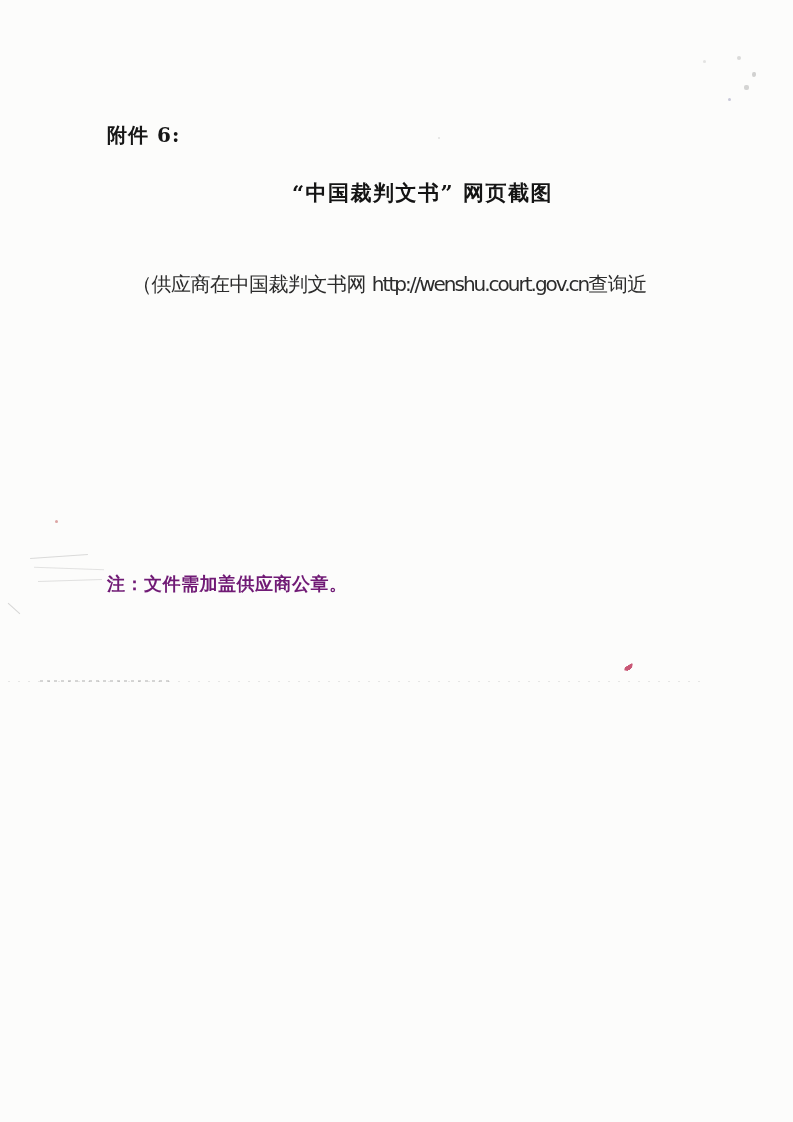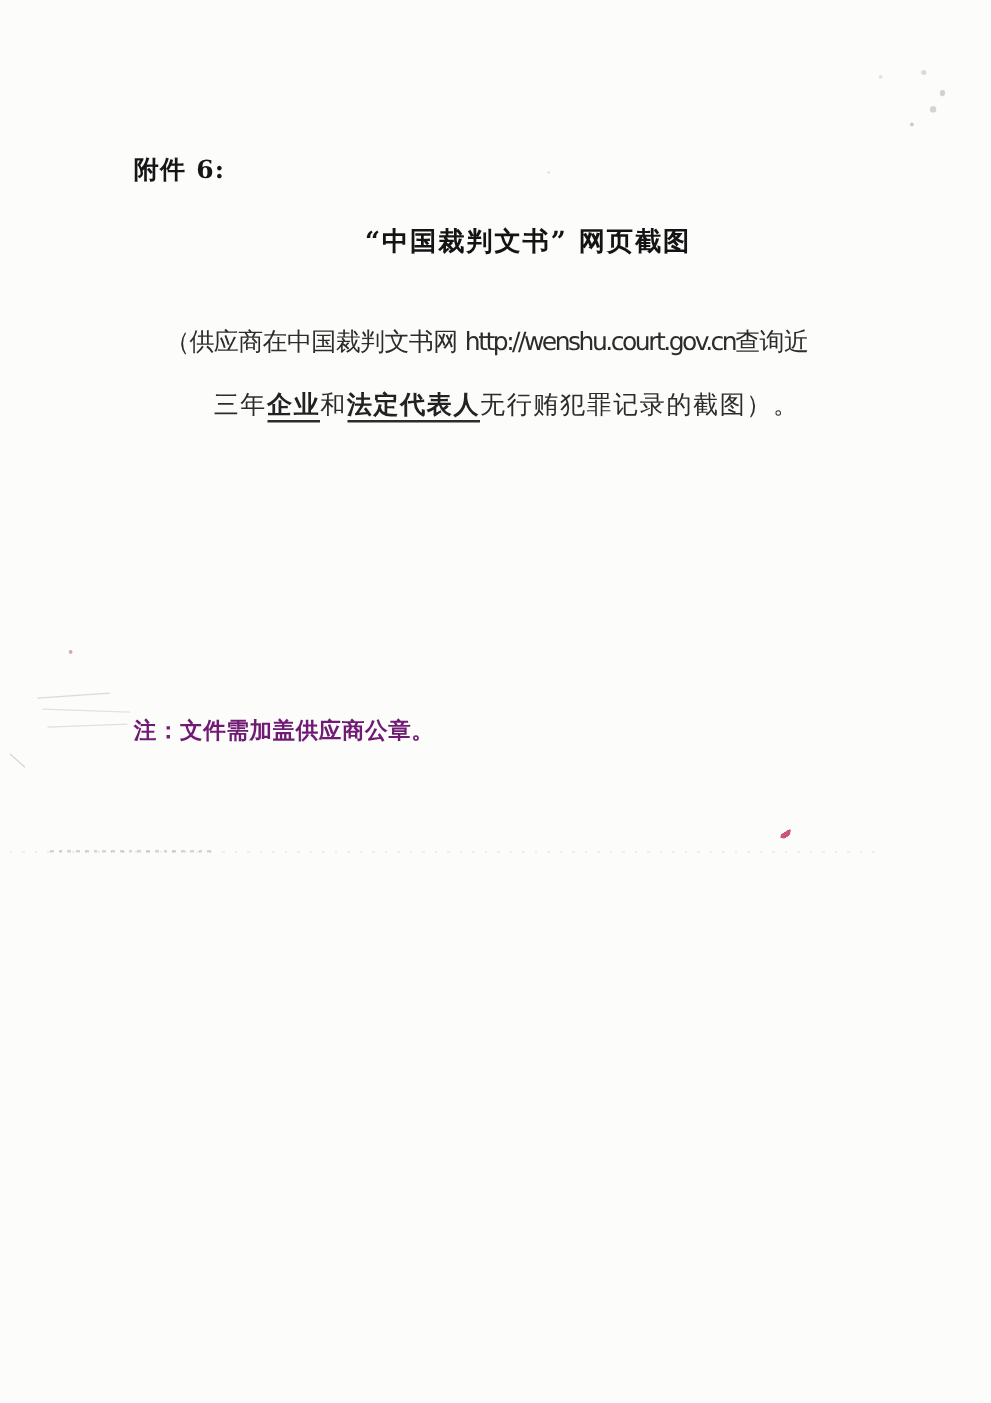--- a/index.html
+++ b/index.html
@@ -35,21 +35,21 @@
     color: #141414;
     white-space: nowrap;
   }
   .para-line {
     position: absolute;
     font-size: 20px;
     letter-spacing: -0.5px;
     color: #2c2c2c;
     white-space: nowrap;
   }
-  .para-line-1 { left: 132px; top: 260px; }
+  .para-line-1 { left: 132px; top: 271px; }
   .para-line-2 { left: 171px; top: 310px; letter-spacing: 1.3px; }
   .url-text {
     font-family: "DejaVu Sans", "Liberation Sans", sans-serif;
     font-size: 20px;
     letter-spacing: -2px;
     color: #2c2c2c;
   }
   .u-bold {
     font-weight: bold;
     color: #222;
@@ -101,23 +101,20 @@
 <div class="page">
 
   <div class="attachment-label">附件 6:</div>
 
   <div class="doc-title">“中国裁判文书” 网页截图</div>
 
   <div class="para-line para-line-1">
     <span>（供应商在中国裁判文书网 </span><span class="url-text">http://wenshu.court.gov.cn</span><span>查询近</span>
   </div>
 
-  <div class="para-line para-line-2">
-    <span>三年</span><span class="u-bold">企业</span><span>和</span><span class="u-bold">法定代表人</span><span>无行贿犯罪记录的截图）。</span>
-  </div>
 
   <div class="note-line">注：文件需加盖供应商公章。</div>
 
   <div class="artifact streak"></div>
   <div class="artifact streak-dark"></div>
   <div class="artifact red-speck"></div>
   <div class="artifact red-dot"></div>
   <div class="artifact scribble-1"></div>
   <div class="artifact scribble-2"></div>
   <div class="artifact scribble-3"></div>

